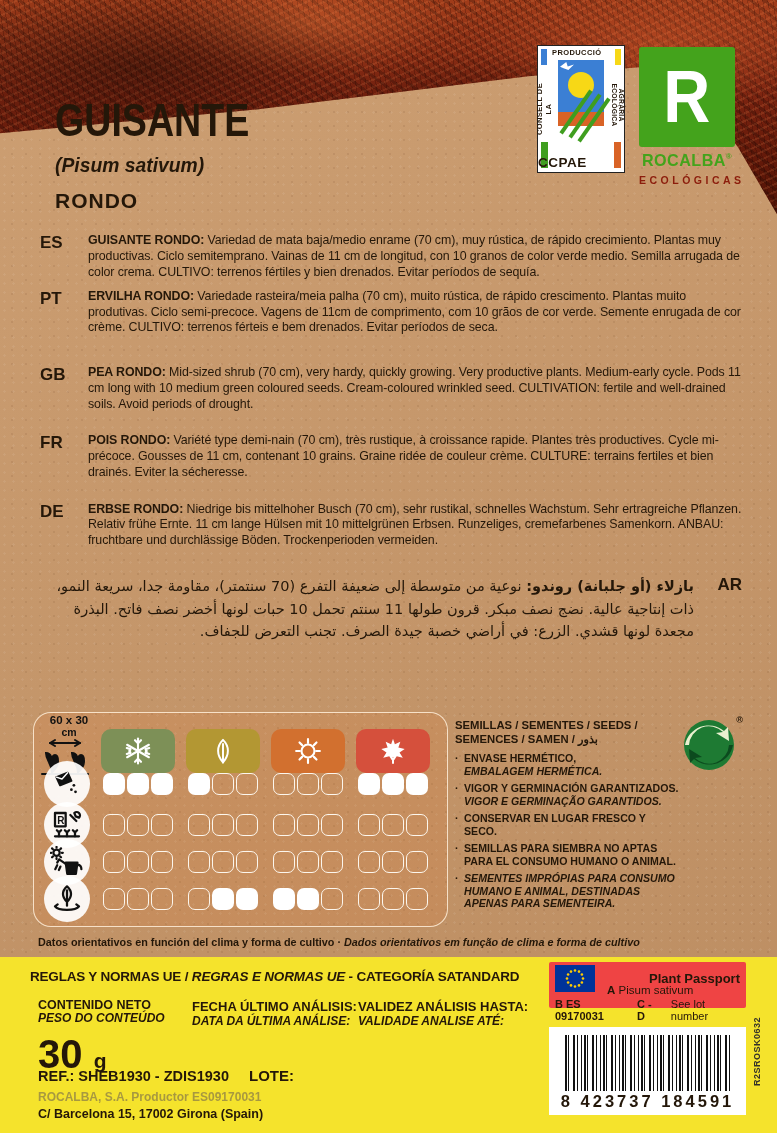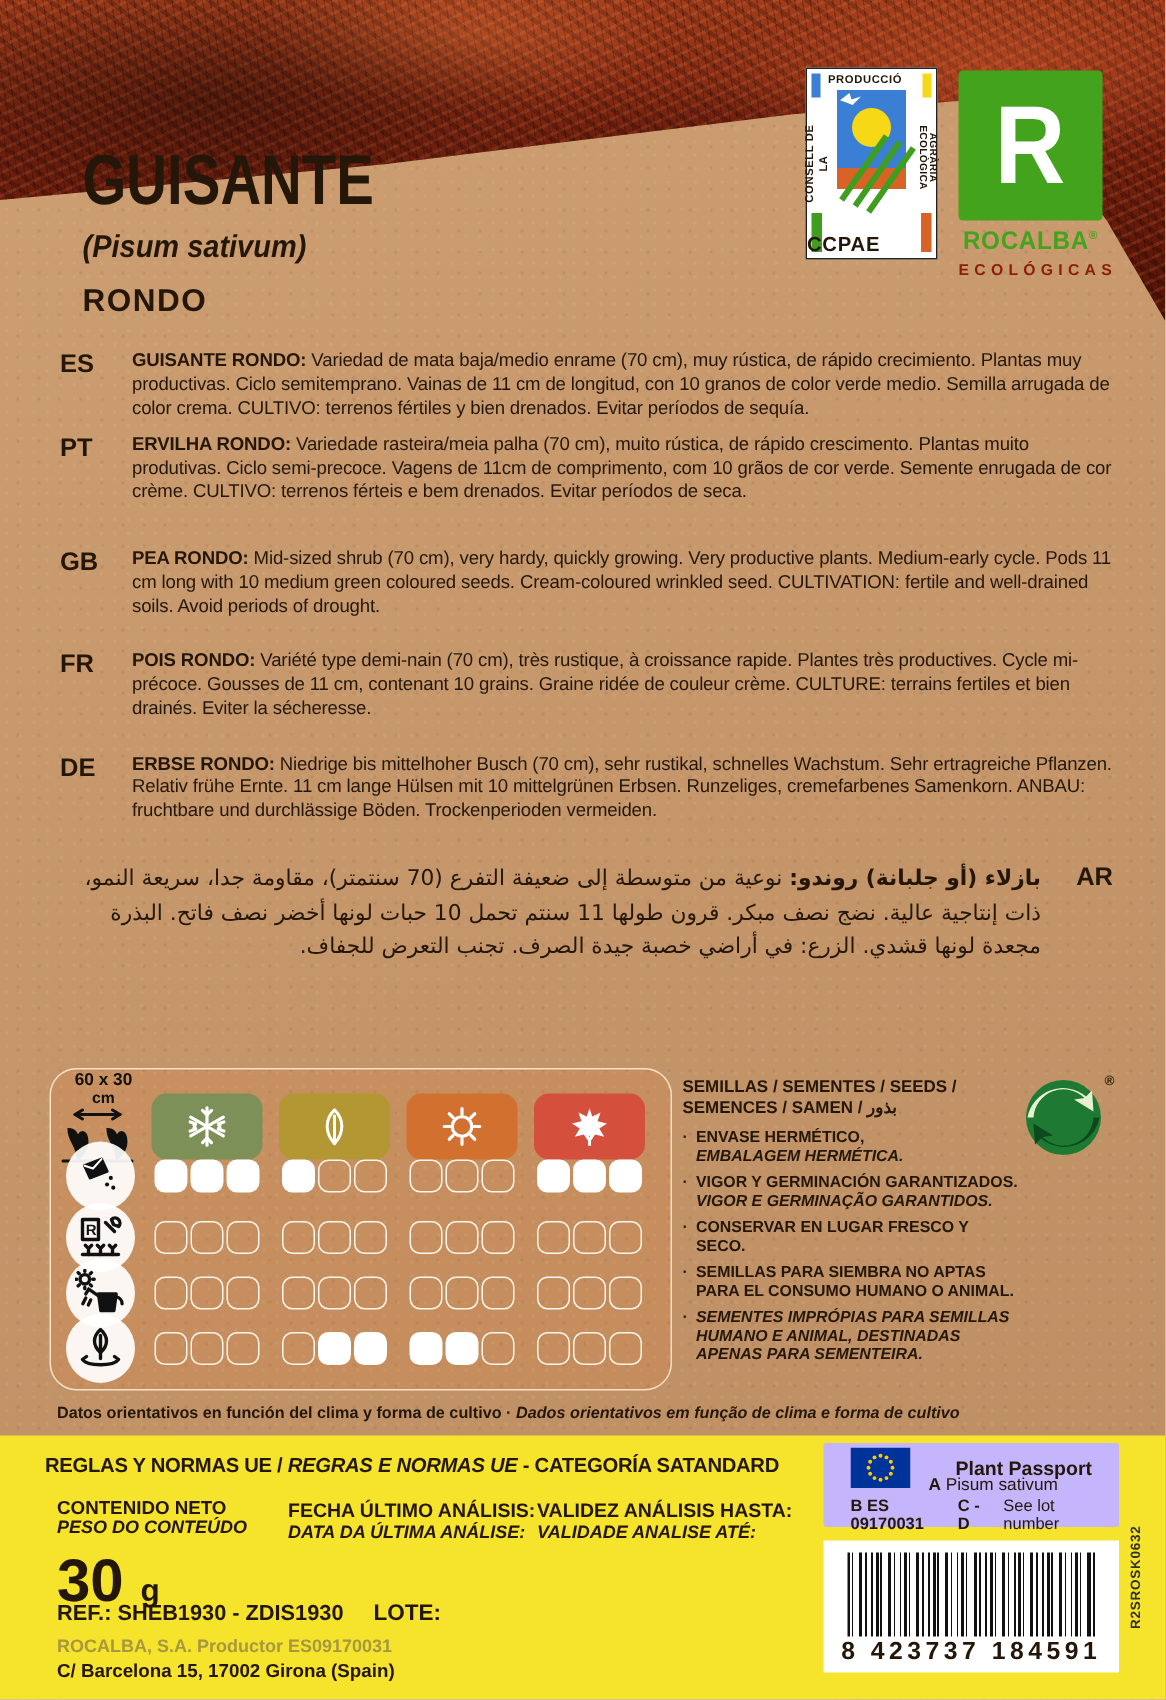--- a/index.html
+++ b/index.html
@@ -94,21 +94,21 @@
   .l2{font-size:12px;font-weight:900;font-style:italic;line-height:1.15;}
   .bigqty{margin-top:8px;font-size:40px;font-weight:900;line-height:1;}
   .bigqty .unit{font-size:21px;}
   .col-fecha{position:absolute;left:192px;top:43px;}
   .col-valid{position:absolute;left:358px;top:43px;}
   .col-fecha .l1,.col-valid .l1{font-size:13px;}
   .refline{position:absolute;left:38px;top:110px;font-size:14.5px;font-weight:900;}
   .refline .lote{margin-left:20px;font-size:15px;}
   .prod1{position:absolute;left:38px;top:133px;font-size:12px;font-weight:bold;color:#8e8046;opacity:.75;}
   .prod2{position:absolute;left:38px;top:150px;font-size:12.5px;font-weight:bold;}
-  .passport{position:absolute;left:549px;top:5px;width:197px;height:56px;background:#c4b5fd;border-radius:2px;padding:3px 18px;box-sizing:border-box;}
+  .passport{position:absolute;left:549px;top:5px;width:197px;height:46px;background:#ef4444;border-radius:2px;padding:3px 6px;box-sizing:border-box;}
   .passport .row1{display:flex;align-items:center;justify-content:space-between;}
   .passport .pp{font-size:13px;font-weight:900;}
   .passport .lineA{font-size:11.5px;margin-left:52px;margin-top:-8px;}
   .passport .lineA b{font-weight:900;}
   .passport .row3{font-size:11px;margin-top:2px;display:flex;gap:10px;}
   .passport .row3 b{font-weight:900;}
   .bcbox{position:absolute;left:549px;top:70px;width:197px;height:88px;background:#fff;}
   .bars{margin:8px 16px 0 16px;height:56px;
     background:repeating-linear-gradient(90deg,#111 0 2px,#fff 2px 3px,#111 3px 4px,#fff 4px 8px,#111 8px 10px,#fff 10px 12px,#111 12px 13px,#fff 13px 16px,#111 16px 17px,#fff 17px 19px);}
   .bcdigits{text-align:center;font-size:16.5px;font-weight:bold;letter-spacing:3px;margin-top:1px;}
@@ -323,21 +323,21 @@
 
   <div class="seedinfo">
     <div class="head">SEMILLAS / SEMENTES / SEEDS / SEMENCES / SAMEN / بذور</div>
     <ul>
       <li><span class="dot">·</span><span class="es">ENVASE HERMÉTICO,</span><span class="pt">EMBALAGEM HERMÉTICA.</span></li>
       <li><span class="dot">·</span><span class="es">VIGOR Y GERMINACIÓN GARANTIZADOS.</span><span class="pt">VIGOR E GERMINAÇÃO GARANTIDOS.</span></li>
       <li><span class="dot">·</span><span class="es">CONSERVAR EN LUGAR FRESCO Y SECO.</span></li>
       <li><span class="dot">·</span><span class="es">SEMILLAS PARA SIEMBRA NO APTAS PARA EL CONSUMO HUMANO O ANIMAL.</span></li>
       <li>
           <span class="dot">·</span>
-          <span class="pt">SEMENTES IMPRÓPIAS PARA SEMILLAS HUMANO E ANIMAL, DESTINADAS APENAS PARA SEMENTEIRA.</span>
+          <span class="pt">SEMENTES IMPRÓPIAS PARA CONSUMO HUMANO E ANIMAL, DESTINADAS APENAS PARA SEMENTEIRA.</span>
         </li>
     </ul>
   </div>
 
   <div class="greendot">
     <svg width="52" height="52" viewBox="0 0 52 52">
       <circle cx="26" cy="26" r="25" fill="#1e7a33"></circle>
       <path d="M6 26 a20 20 0 0 1 34 -13 l-7 1 l13 8 l-1 -14 l-4 4 a24 24 0 0 0 -39 14 Z" fill="#e9f0cf"></path>
       <path d="M46 26 a20 20 0 0 1 -34 13 l7 -1 l-13 -8 l1 14 l4 -4 a24 24 0 0 0 39 -14 Z" fill="#0c4a1e"></path>
     </svg>

